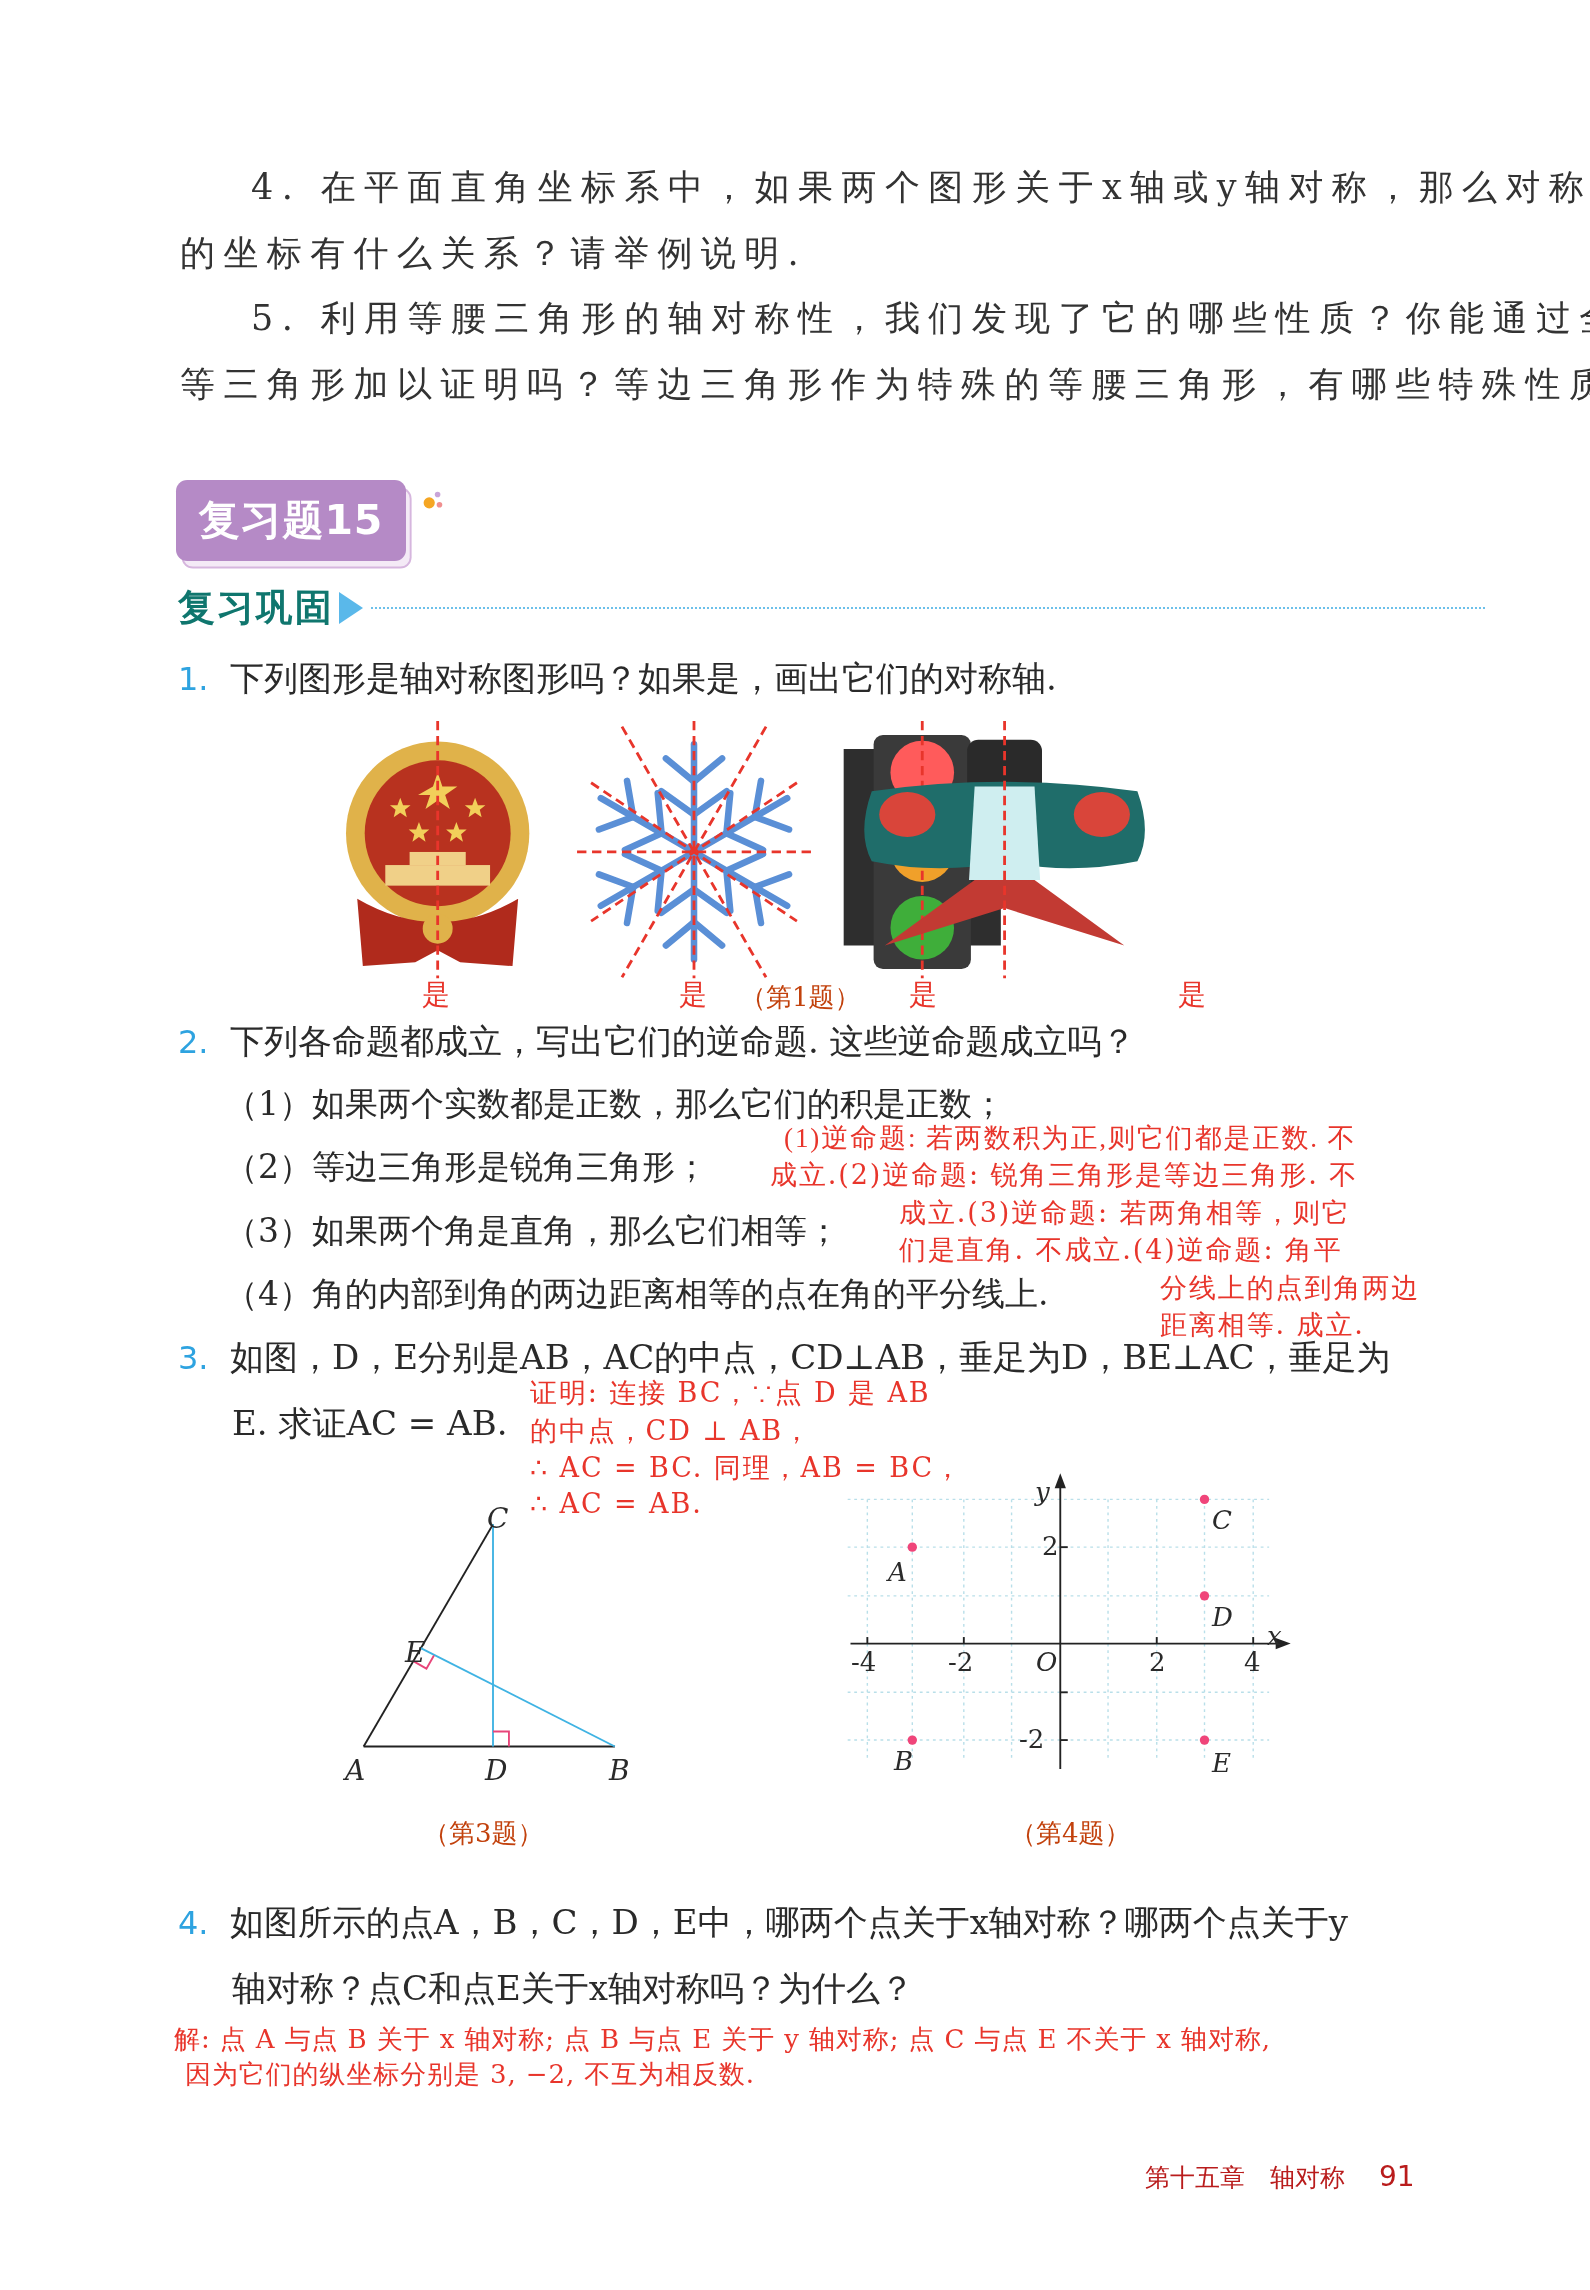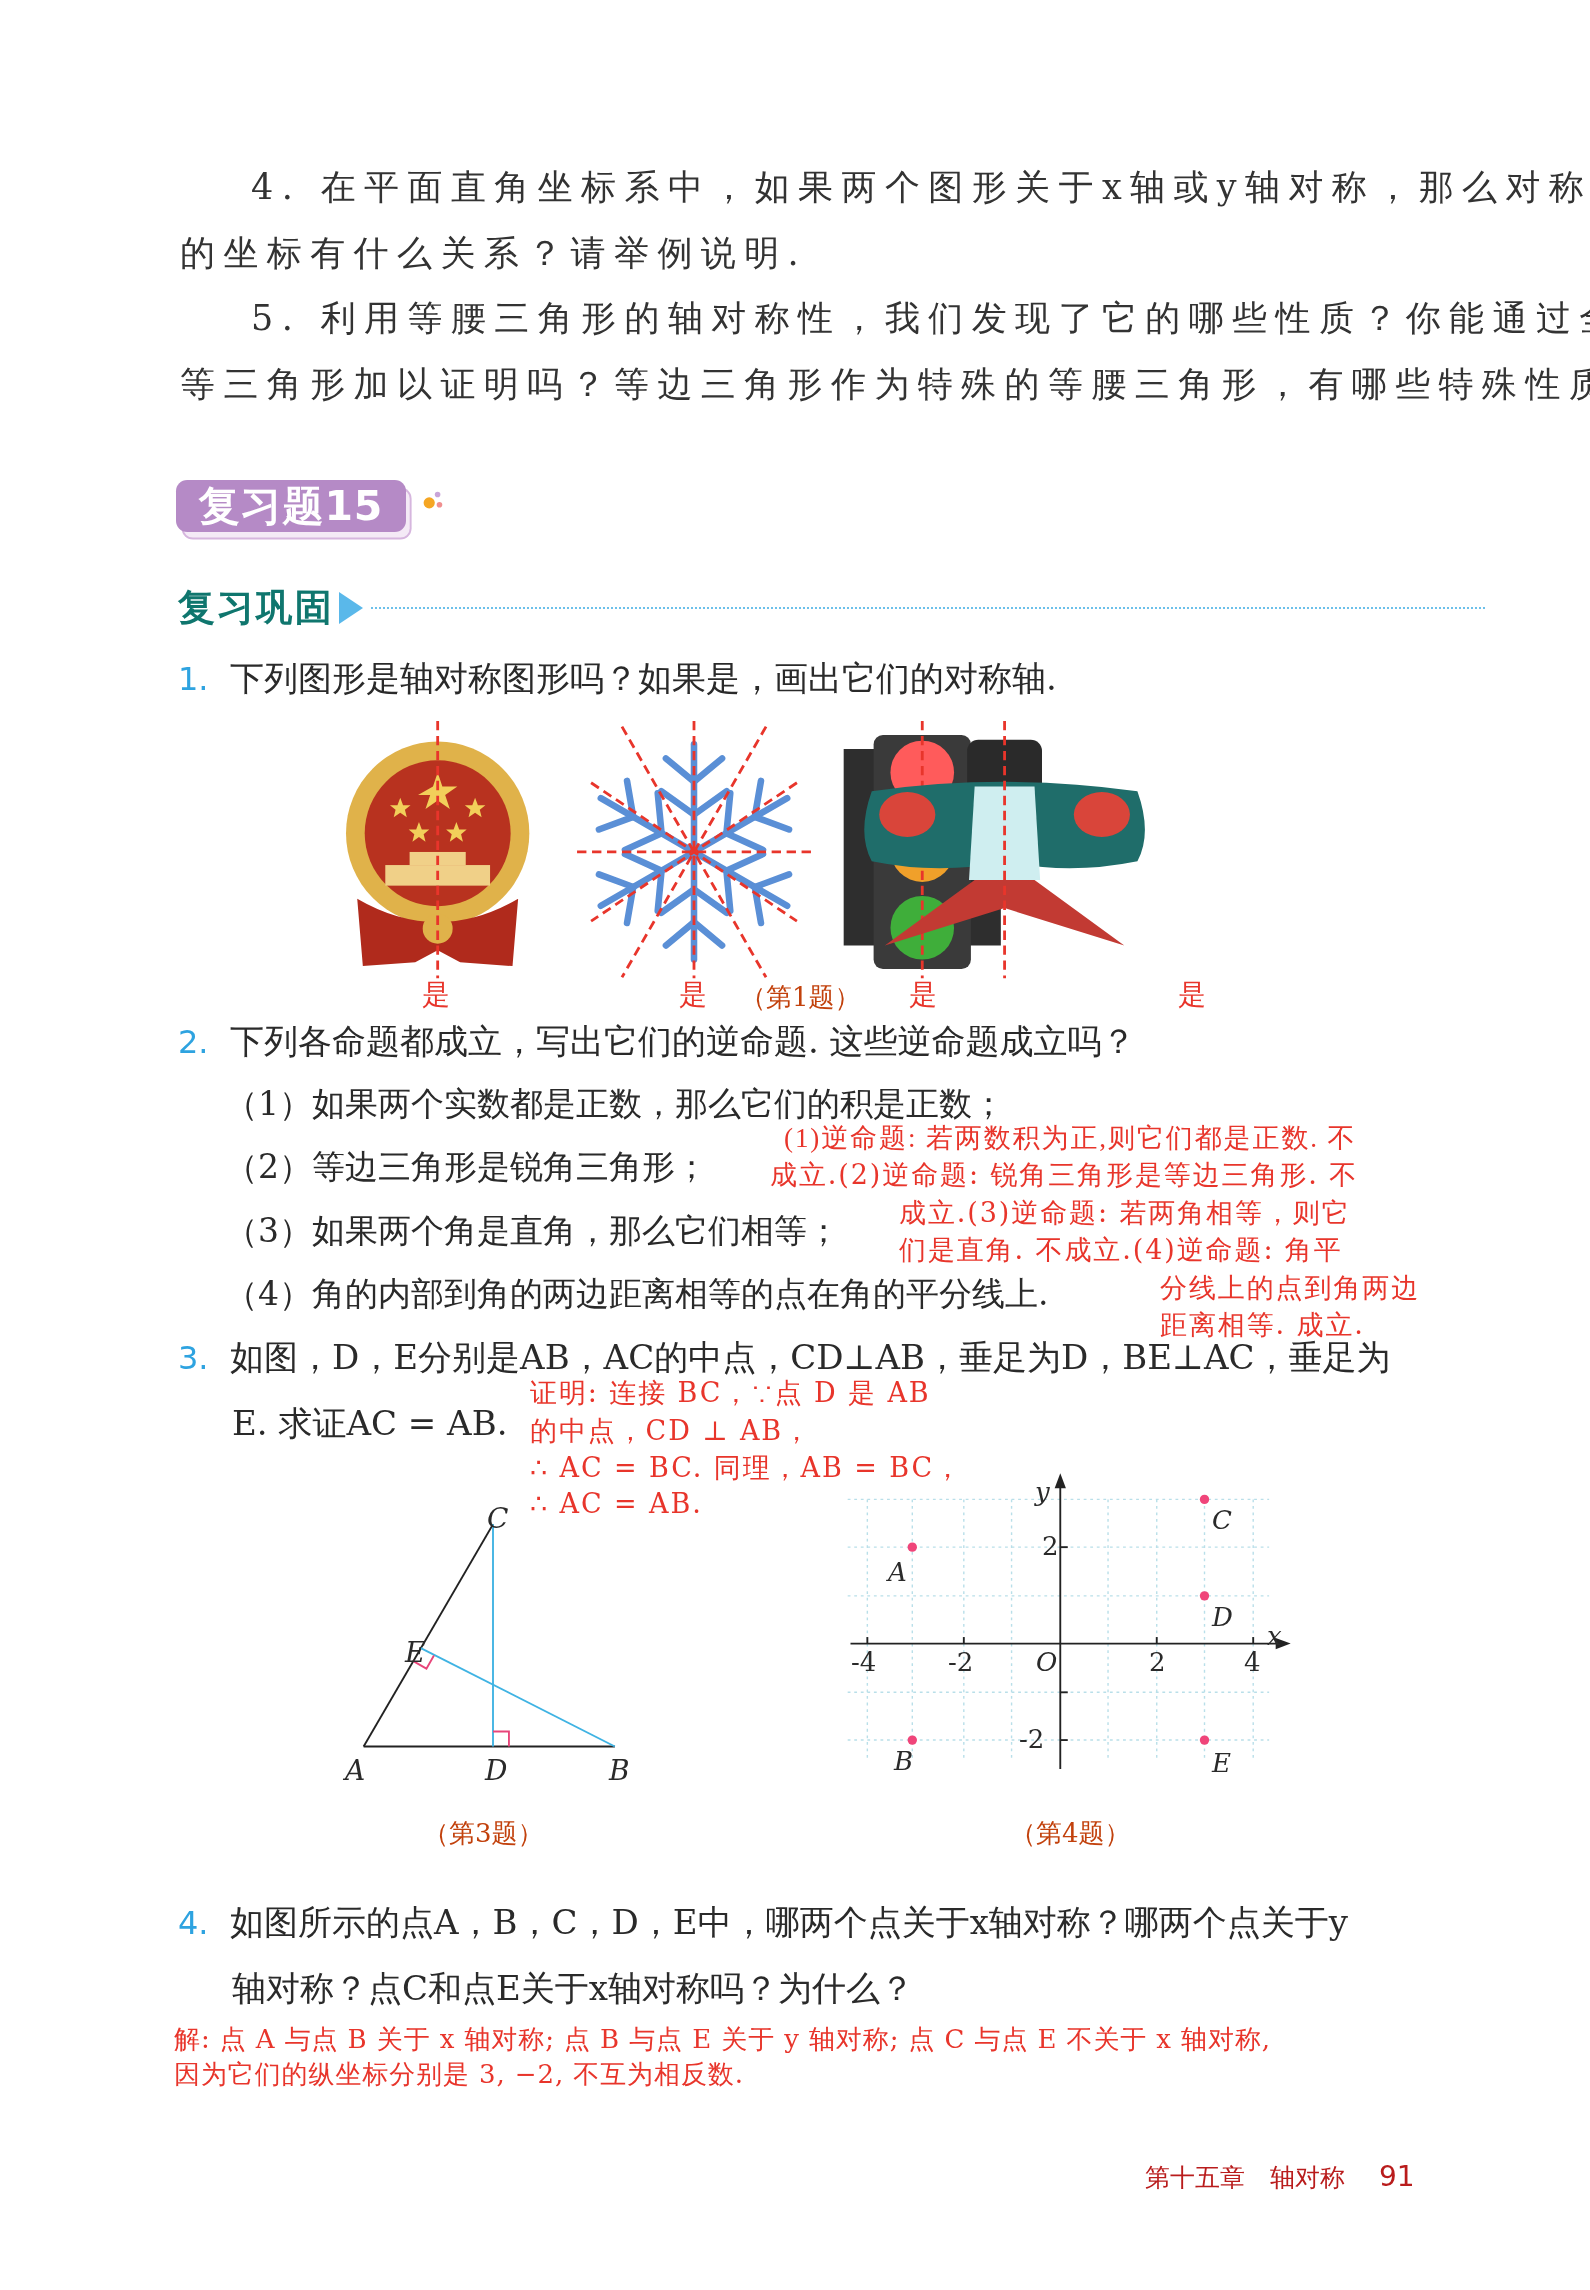--- a/index.html
+++ b/index.html
@@ -6,21 +6,21 @@
   body {
     width: 1591px; height: 2291px; position: relative; overflow: hidden;
     font-family: "DejaVu Serif", "Liberation Serif", serif;
     color: #2a2a2a;
   }
   .abs { position: absolute; }
   .intro-line {
     font-size: 35px; letter-spacing: 8.4px; color: #333; white-space: nowrap;
   }
   .badge {
-    left: 176px; top: 480px; width: 230px; height: 52px;
+    left: 176px; top: 480px; width: 230px; height: 81px;
     background: #b58ac6; border-radius: 11.2px;
     box-shadow: 5.6px 7.5px 0 -1.9px #f4eaf6, 5.6px 7.5px 0 0 #d6b6de;
     display: flex; align-items: center; justify-content: center;
   }
   .badge span {
     font-family: "DejaVu Sans", "Liberation Sans", sans-serif; font-weight: bold;
     color: #ffffff; font-size: 41px; letter-spacing: 0.9px;
   }
   .dots { left: 418px; top: 487px; width: 28px; height: 28px; }
   .section-head {
@@ -256,18 +256,18 @@
 <div class="abs it" style="left:1212px; top:1505px; font-size:26px;">C</div>
 <div class="abs it" style="left:1212px; top:1602px; font-size:26px;">D</div>
 <div class="abs it" style="left:1212px; top:1748px; font-size:26px;">E</div>
 <div class="abs caption" style="left:1010px; top:1816px;">（第4题）</div>
 
 <div class="abs q-line" style="left:178px; top:1900px;">
   <span class="q-num">4.</span><span>如图所示的点A，B，C，D，E中，哪两个点关于x轴对称？哪两个点关于y</span>
 </div>
 <div class="abs q-line" style="left:232px; top:1966px;">轴对称？点C和点E关于x轴对称吗？为什么？</div>
 <div class="abs red" style="left:174px; top:2022px; font-size:26px; letter-spacing:0.9px;">解: 点 A 与点 B 关于 x 轴对称; 点 B 与点 E 关于 y 轴对称; 点 C 与点 E 不关于 x 轴对称,</div>
-<div class="abs red" style="left:174px; top:2057px; font-size:26px; letter-spacing:0.9px;">因为它们的纵坐标分别是 3, −2, 不互为相反数.</div>
+<div class="abs red" style="left:185px; top:2057px; font-size:26px; letter-spacing:0.9px;">因为它们的纵坐标分别是 3, −2, 不互为相反数.</div>
 
 <div class="abs footer" style="left:1145px; top:2160px;">
   <span>第十五章　轴对称</span><span class="pn">91</span>
 </div>
 
 
 </body></html>

